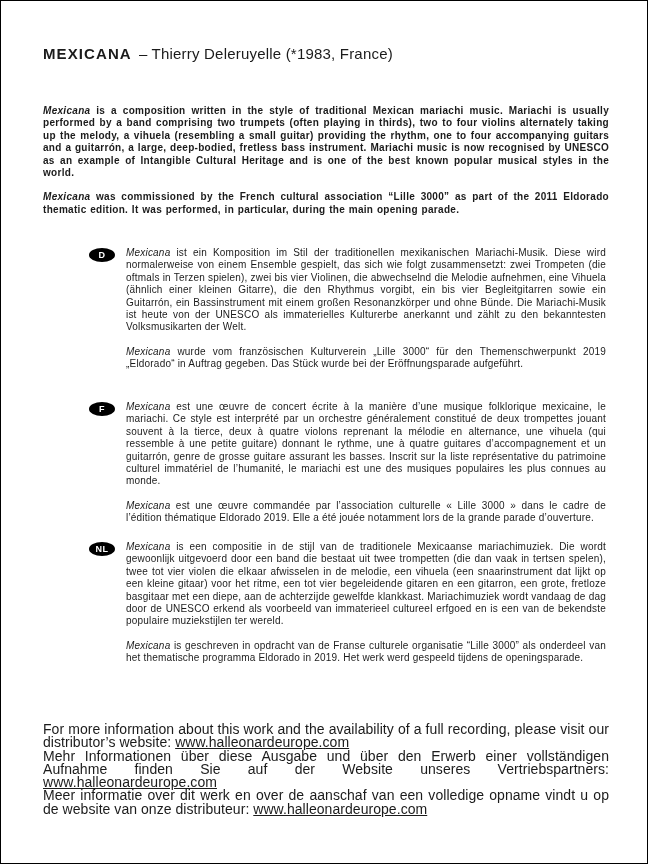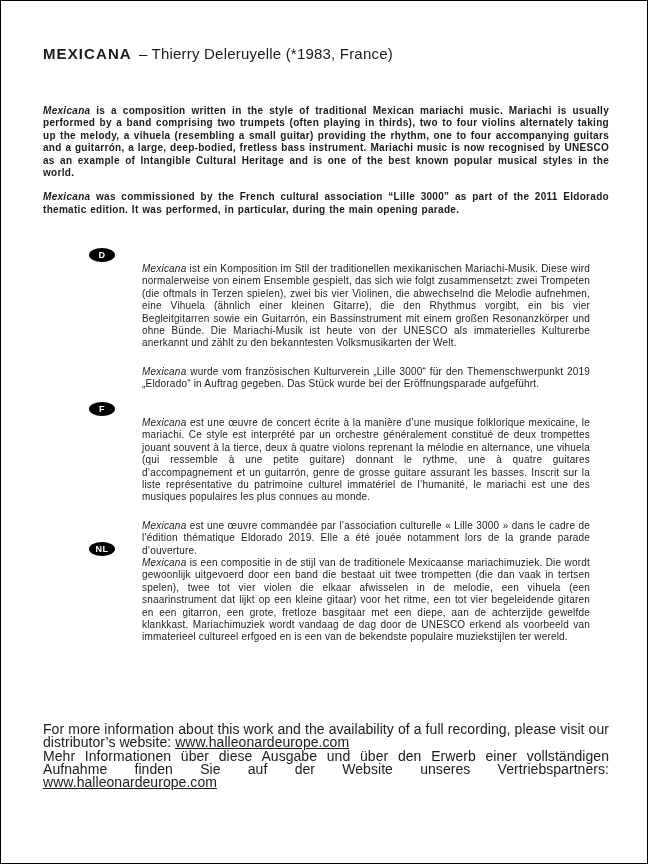--- a/index.html
+++ b/index.html
@@ -51,21 +51,21 @@
     font-size: 9px;
     font-weight: bold;
     letter-spacing: 0.4px;
     display: flex;
     align-items: center;
     justify-content: center;
     margin-top: 1px;
   }
   .section-text { margin-left: 11px; }
   .section-text p {
-    margin: 16px;
+    margin: 0;
     font-size: 10px;
     line-height: 12.4px;
     text-align: justify;
     letter-spacing: 0.2px;
   }
   .section-text p + p { margin-top: 12px; }
   em { font-style: italic; }
 
   .footer { position: absolute; top: 722px; left: 42px; width: 566px; }
   .footer .item {
@@ -104,21 +104,23 @@
     <div class="section-text">
       <p><em>Mexicana</em><span> est une œuvre de concert écrite à la manière d’une musique folklorique mexicaine, le mariachi. Ce style est interprété par un orchestre généralement constitué de deux trompettes jouant souvent à la tierce, deux à quatre violons reprenant la mélodie en alternance, une vihuela (qui ressemble à une petite guitare) donnant le rythme, une à quatre guitares d’accompagnement et un guitarrón, genre de grosse guitare assurant les basses. Inscrit sur la liste représentative du patrimoine culturel immatériel de l’humanité, le mariachi est une des musiques populaires les plus connues au monde.</span></p>
       <p><em>Mexicana</em><span> est une œuvre commandée par l’association culturelle « Lille 3000 » dans le cadre de l’édition thématique Eldorado 2019. Elle a été jouée notamment lors de la grande parade d’ouverture.</span></p>
     </div>
   </div>
 
   <div class="section nl">
     <div class="badge">NL</div>
     <div class="section-text">
       <p><em>Mexicana</em><span> is een compositie in de stijl van de traditionele Mexicaanse mariachimuziek. Die wordt gewoonlijk uitgevoerd door een band die bestaat uit twee trompetten (die dan vaak in tertsen spelen), twee tot vier violen die elkaar afwisselen in de melodie, een vihuela (een snaarinstrument dat lijkt op een kleine gitaar) voor het ritme, een tot vier begeleidende gitaren en een gitarron, een grote, fretloze basgitaar met een diepe, aan de achterzijde gewelfde klankkast. Mariachimuziek wordt vandaag de dag door de UNESCO erkend als voorbeeld van immaterieel cultureel erfgoed en is een van de bekendste populaire muziekstijlen ter wereld.</span></p>
+      <p><em>Mexicana</em><span> is geschreven in opdracht van de Franse culturele organisatie “Lille 3000” als onderdeel van het thematische programma Eldorado in 2019. Het werk werd gespeeld tijdens de openingsparade.</span></p>
     </div>
   </div>
 
   <div class="footer">
     <div class="item"><span>For more information about this work and the availability of a full recording, please visit our distributor’s website: </span><a>www.halleonardeurope.com</a></div>
     <div class="item"><span>Mehr Informationen über diese Ausgabe und über den Erwerb einer vollständigen Aufnahme finden Sie auf der Website unseres Vertriebspartners: </span><a>www.halleonardeurope.com</a></div>
+    <div class="item"><span>Meer informatie over dit werk en over de aanschaf van een volledige opname vindt u op de website van onze distributeur: </span><a>www.halleonardeurope.com</a></div>
   </div>
 
 </div>
 
 </body></html>

